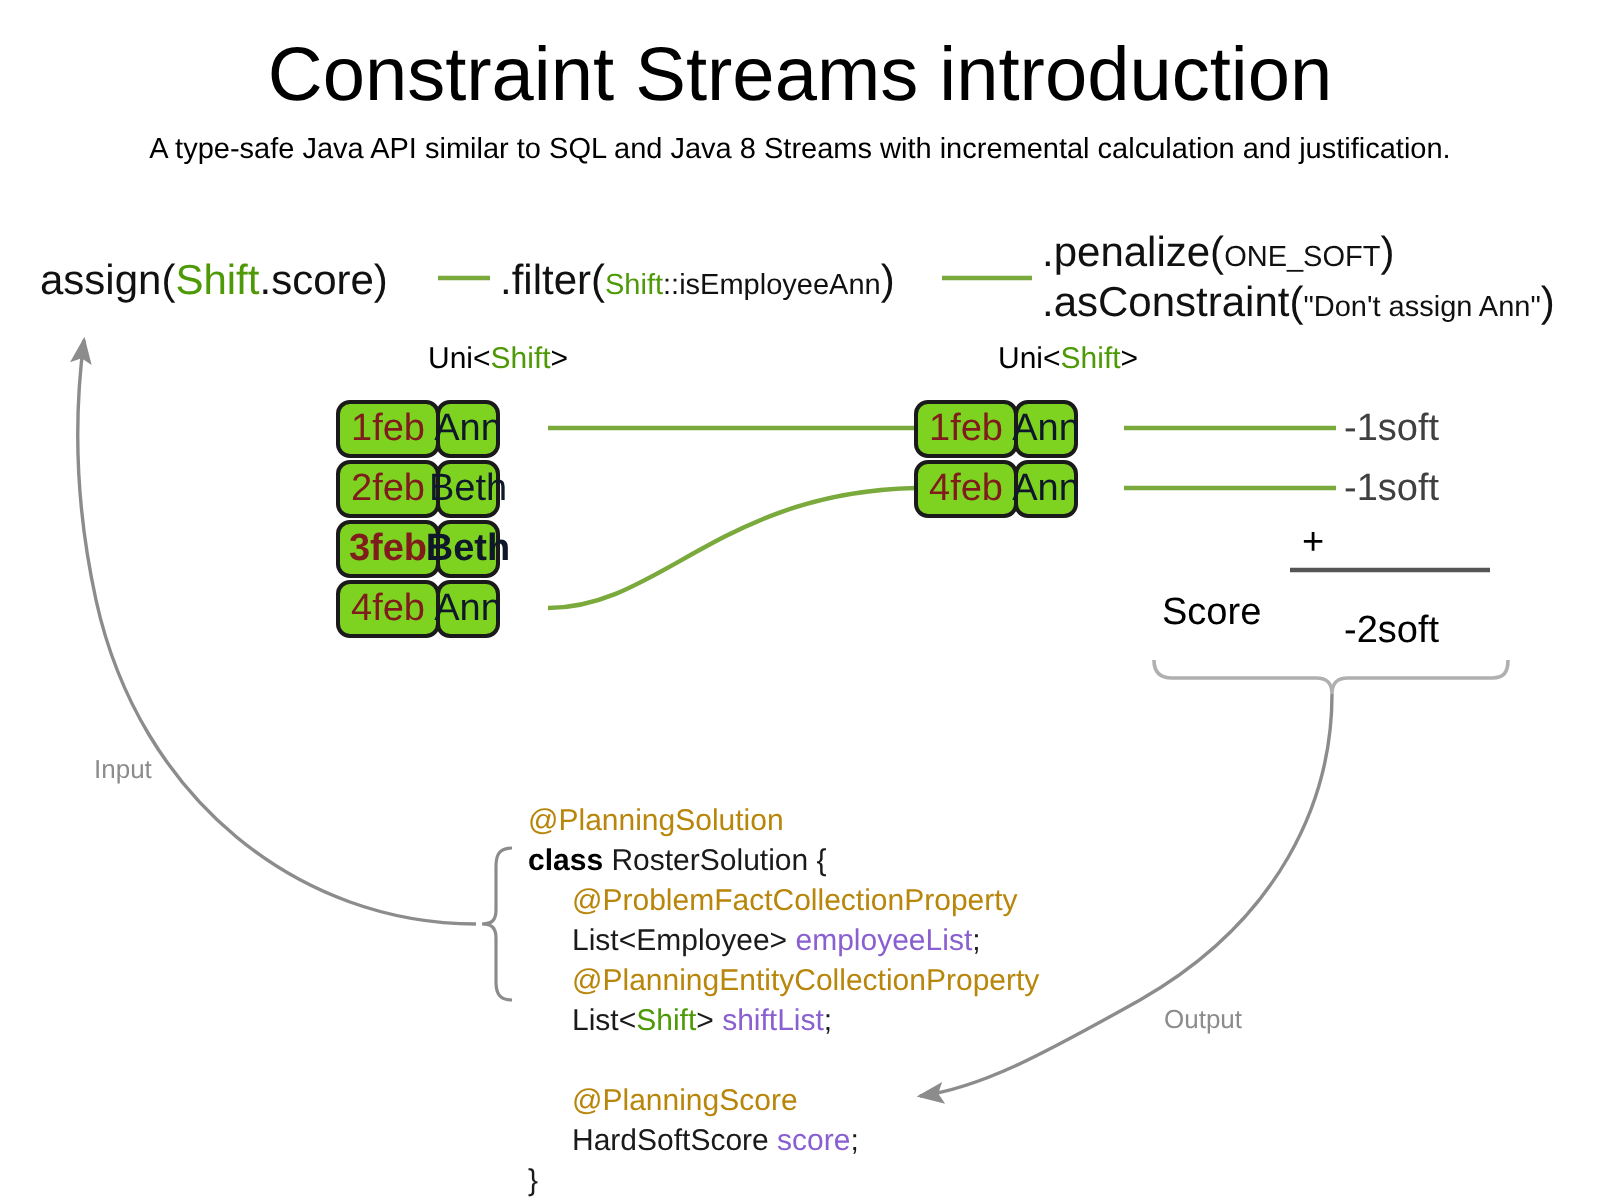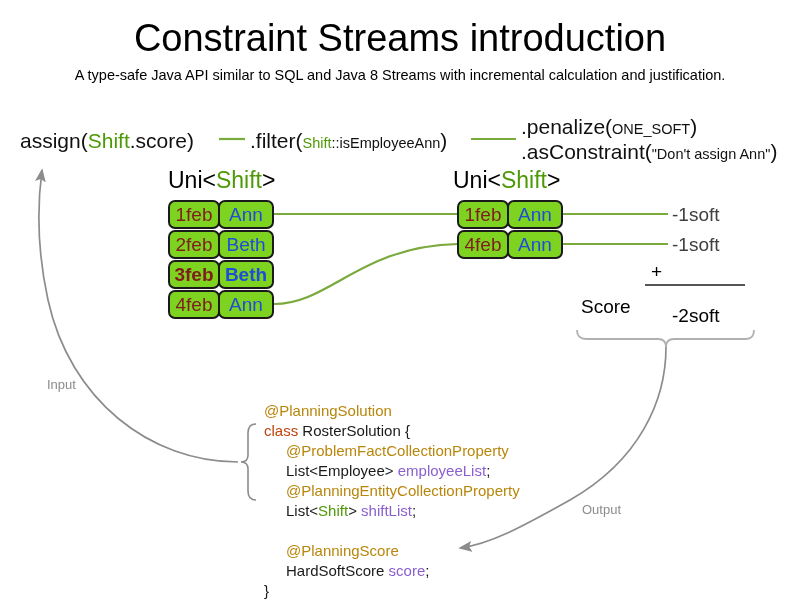--- a/index.html
+++ b/index.html
@@ -54,23 +54,24 @@
   .pipe .sm { font-size: 14.5px; }
   .grn { color: #4e9a06; }
 
   #foreach { left: 20px; top: 128px; }
   #filter  { left: 250px; top: 128px; }
   #penalize { left: 521px; top: 114px; }
   #asconstraint { left: 521px; top: 139px; }
 
   
   .uni {
-    font-size: 23px;
+    font-size: 15px;
     line-height: 24px;
     white-space: nowrap;
+    margin-left: 46px;
   }
   #uni-left  { left: 168px; top: 168px; }
   #uni-right { left: 453px; top: 168px; }
 
   
   .shift-row {
     position: absolute;
     display: flex;
     align-items: stretch;
     height: 29px;
@@ -86,22 +87,22 @@
     font-size: 19px;
     line-height: 19px;
     height: 29px;
   }
   .cell-date {
     width: 52px;
     color: #7f1d1d;
     border-right-width: 2px;
   }
   .cell-emp {
-    width: 56px;
-    color: #1d4ed8;
+    width: 32px;
+    color: #0f172a;
     margin-left: -2px;
   }
 
   
   .soft {
     font-size: 19px;
     line-height: 19px;
     white-space: nowrap;
     color: #404040;
   }
@@ -138,21 +139,21 @@
   
   #code {
     left: 264px; top: 401px;
     font-size: 15px;
     line-height: 20px;
     white-space: pre;
     color: #1a1a1a;
   }
   #code .ln { display: block; height: 20px; }
   .ann { color: #b8860b; }
-  .kw  { color: #c2410c; font-weight: normal; }
+  .kw  { color: #000000; font-weight: bold; }
   .fld { color: #8a5fd0; }
   .typ { color: #4e9a06; }
   .indent { padding-left: 22px; }
 </style>
 </head>
 <body>
 
 <div id="canvas">
 
   <svg id="svg-layer" viewBox="0 0 800 600" xmlns="http://www.w3.org/2000/svg">

